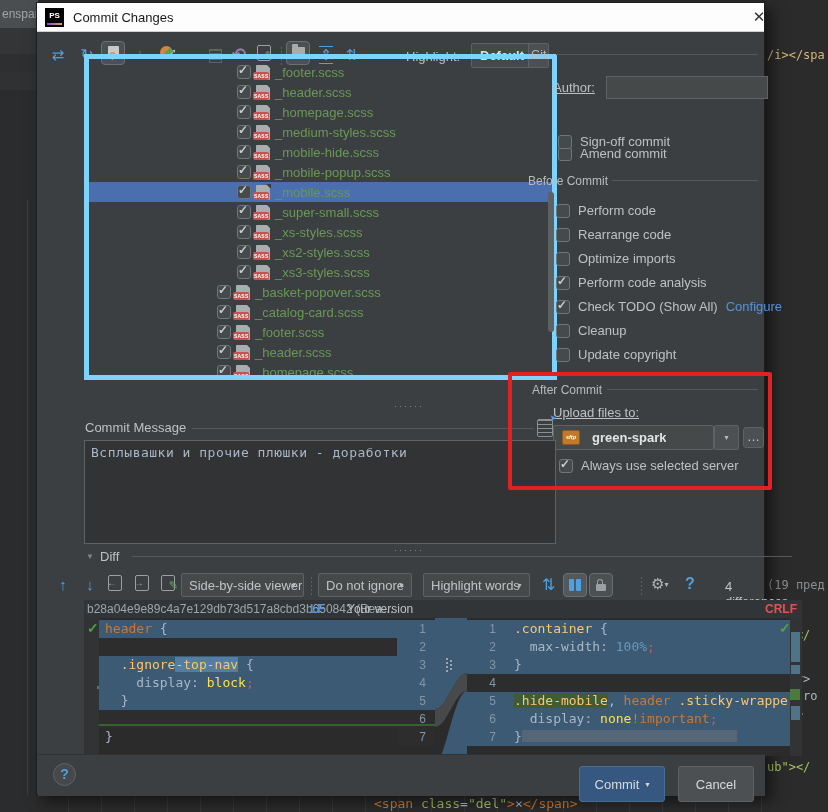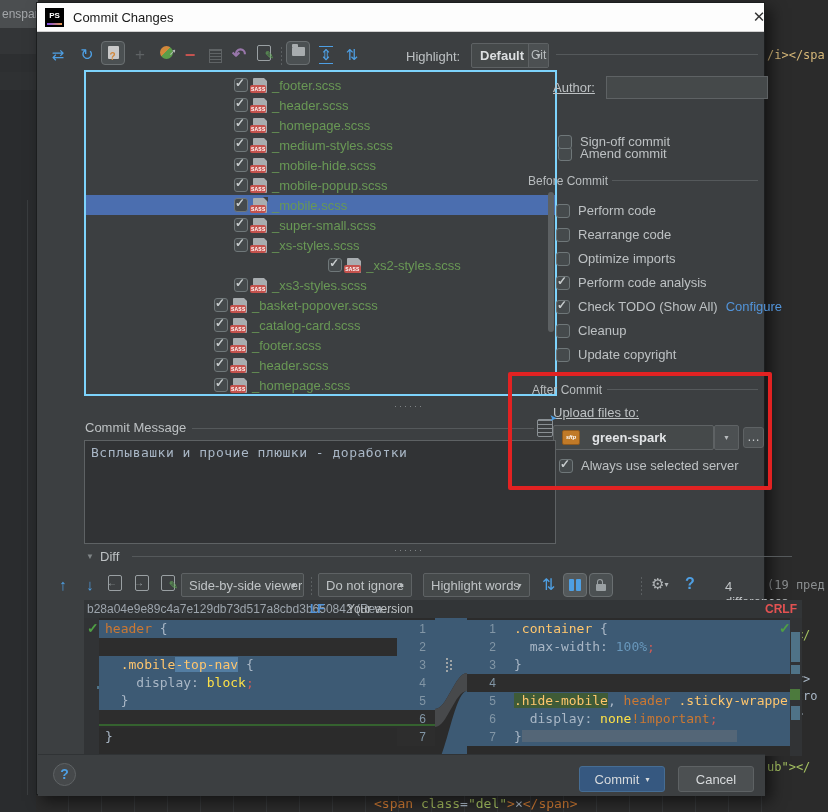--- a/index.html
+++ b/index.html
@@ -89,21 +89,21 @@
   #upload-combo{left:552px;top:424px;width:162px;height:25px;}
   #upload-combo .cval{font-weight:bold;color:#e2e4e6;gap:6px;}
   #upload-arrow{left:713px;top:424px;width:25px;height:25px;background:#4c5052;border:1px solid #5e6264;
         border-radius:2px;box-sizing:border-box;display:flex;align-items:center;justify-content:center;font-size:7px;color:#b7bbbd;}
   #upload-more{left:742px;top:426px;width:21px;height:21px;background:#4c5052;border:1px solid #5e6264;
         border-radius:3px;box-sizing:border-box;color:#c3c6c8;text-align:center;line-height:17px;font-size:13px;}
   .sftp-ic{display:inline-block;width:16px;height:13px;background:#c07a28;border:1px solid #8f5a1e;border-radius:2px;
         color:#fff;font-size:5.5px;font-weight:bold;text-align:center;line-height:12px;font-style:italic;}
 
   
-  #tree-panel{left:47px;top:67px;width:473px;height:326px;border:2px solid #7dd3fc;box-sizing:border-box;overflow:hidden;}
+  #tree-panel{left:47px;top:51px;width:473px;height:326px;border:5px solid #7dd3fc;box-sizing:border-box;overflow:hidden;}
   .trow{position:absolute;left:0;width:100%;height:20px;display:flex;align-items:center;gap:5px;box-sizing:border-box;}
   .trow.selrow{background:#4b6eaf;}
   .fname{font-size:13px;color:#699855;white-space:nowrap;}
   .fico{display:inline-block;width:14px;height:15px;background:#a8adb0;border-radius:1px;position:relative;flex:none;}
   .fico::before{content:"";position:absolute;right:-1px;top:-1px;border-style:solid;border-width:0 5px 5px 0;
         border-color:transparent #3c3f41 transparent transparent;}
   .fico i{position:absolute;left:-3px;bottom:0px;background:#c4524d;color:#fff;font-style:normal;
         font-weight:bold;font-size:5px;line-height:6px;padding:1px 1px;border-radius:2px;letter-spacing:.2px;}
   #tree-scrollbar{left:511px;top:191px;width:6px;height:140px;background:#5d6163;border-radius:3px;}
 
@@ -158,21 +158,21 @@
   .sg-semi{color:#cf5b56;} .sg-plain{color:#a9b7c6;} .sg-hlb{background:#537da2;} .sg-hlg{background:#3f5b37;}
   .sg-attr{color:#9fb55a;} .sg-str{color:#a5c261;}
   .marker{position:absolute;}
   #conn-dots{left:362px;top:40px;width:2px;height:2px;background:#9fa4a6;
      box-shadow:0 4px #9fa4a6,0 8px #9fa4a6,0 12px #9fa4a6,4px 2px #9fa4a6,4px 6px #9fa4a6,4px 10px #9fa4a6;}
 
   
   #footer{left:1px;top:751px;width:727px;height:41px;background:#3c3f41;border-top:1px solid #303335;}
   #help-circle{left:15px;top:8px;width:23px;height:23px;border-radius:50%;background:#46494b;border:1px solid #5f6365;
       box-sizing:border-box;text-align:center;line-height:21px;color:#4e9fe3;font-weight:bold;font-size:14px;}
-  .btn{position:absolute;top:11px;height:26px;border:1px solid #5e6264;border-radius:3px;background:#4c5052;
+  .btn{position:absolute;top:11px;height:36px;border:1px solid #5e6264;border-radius:3px;background:#4c5052;
       color:#d7dadc;font-size:13px;display:flex;align-items:center;justify-content:center;box-sizing:border-box;cursor:pointer;}
   #commit-btn{left:541px;width:86px;background:#365880;border-color:#466d94;gap:6px;}
   #commit-btn i{font-style:normal;font-size:8px;}
   #cancel-btn{left:640px;width:76px;}
 
   
   #red-rect{left:508px;top:372px;width:264px;height:118px;border:4px solid #e22222;box-sizing:border-box;z-index:60;border-radius:2px;}
 </style>
 </head>
 <body>
@@ -282,21 +282,21 @@
           </span>
           <span class="fname">_super-small.scss</span>
         </div>
         <div class="trow" style="top: 163px; padding-left: 148px;">
           <span class="cb on"></span>
           <span class="fico">
             <i>SASS</i>
           </span>
           <span class="fname">_xs-styles.scss</span>
         </div>
-        <div class="trow" style="top: 183px; padding-left: 148px; justify-content: center;">
+        <div class="trow" style="top: 183px; padding-left: 148px;">
           <span class="cb on"></span>
           <span class="fico">
             <i>SASS</i>
           </span>
           <span class="fname">_xs2-styles.scss</span>
         </div>
         <div class="trow" style="top: 203px; padding-left: 148px;">
           <span class="cb on"></span>
           <span class="fico">
             <i>SASS</i>
@@ -464,21 +464,21 @@
       <span class="abs" id="lcheck">✓</span>
 
       <div class="marker" style="left:16px;top:22px;width:12px;height:13px;background:#5a5e60;"></div>
       <div class="marker" style="left:16px;top:37px;width:12px;height:13px;background:#4f7387;"></div>
       <div class="marker" style="left:16px;top:53px;width:12px;height:16px;background:repeating-linear-gradient(0deg,#567e52 0 3px,#5a5e60 3px 6px);"></div>
       <div class="marker" style="left:13px;top:68px;width:16px;height:3px;background:#4f7387;"></div>
 
       <div id="left-code">
           <div class="dline mono lb-c" style="left: 15px; top: 2px; width: 298px; padding-left: 6px; box-sizing: border-box;"><span class="sg-tag">header</span><span class="sg-plain"> {</span></div>
           <div class="dline mono lb-e" style="left: 15px; top: 20px; width: 298px; padding-left: 6px; box-sizing: border-box;"></div>
-          <div class="dline mono lb-c" style="left: 15px; top: 38px; width: 298px; padding-left: 6px; box-sizing: border-box;"><span class="sg-plain">  </span><span class="sg-sel">.mobile</span><span class="sg-sel sg-hlb">-top-nav</span><span class="sg-plain"> {</span></div>
+          <div class="dline mono lb-c" style="left: 15px; top: 38px; width: 298px; padding-left: 6px; box-sizing: border-box;"><span class="sg-plain">  </span><span class="sg-sel">.ignore</span><span class="sg-sel sg-hlb">-top-nav</span><span class="sg-plain"> {</span></div>
           <div class="dline mono lb-c" style="left: 15px; top: 56px; width: 298px; padding-left: 6px; box-sizing: border-box;"><span class="sg-plain">    display</span><span class="sg-plain">: </span><span class="sg-val">block</span><span class="sg-semi">;</span></div>
           <div class="dline mono lb-c" style="left: 15px; top: 74px; width: 298px; padding-left: 6px; box-sizing: border-box;"><span class="sg-plain">  }</span></div>
           <div class="dline mono lb-e" style="left: 15px; top: 92px; width: 298px; padding-left: 6px; box-sizing: border-box;"></div>
           <div class="dline mono lb-t" style="left: 15px; top: 110px; width: 298px; padding-left: 6px; box-sizing: border-box;"><span class="sg-plain">}</span></div>
         </div>
       <div id="left-nums">
           <div class="dnum lb-c" style="left: 313px; top: 2px; width: 38px;">1</div>
           <div class="dnum lb-c" style="left: 313px; top: 20px; width: 38px;">2</div>
           <div class="dnum lb-c" style="left: 313px; top: 38px; width: 38px;">3</div>
           <div class="dnum lb-c" style="left: 313px; top: 56px; width: 38px;">4</div>

